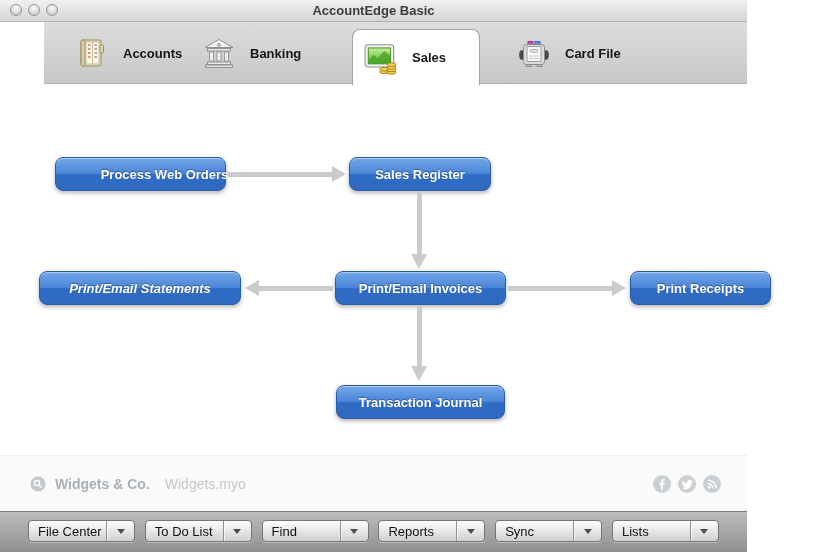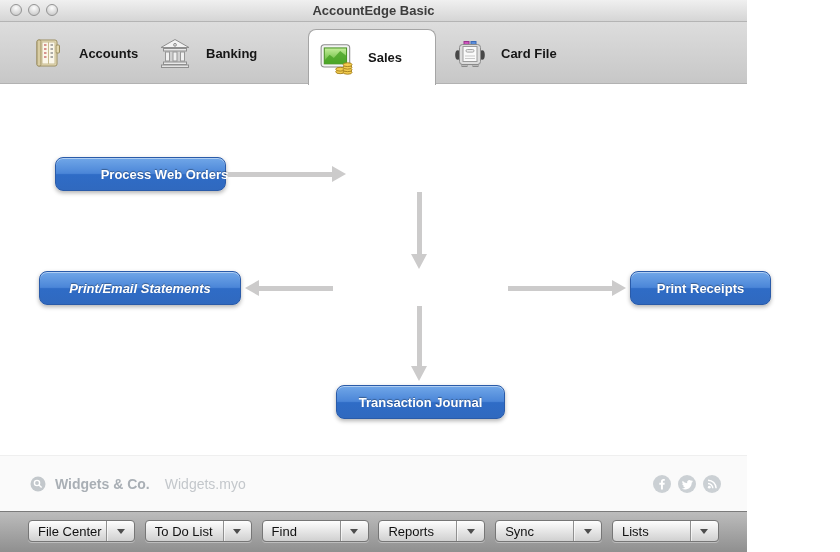--- a/index.html
+++ b/index.html
@@ -25,30 +25,30 @@
   }
   .title{
     position:absolute;left:0;right:0;top:3px;text-align:center;
     font-size:13px;font-weight:bold;color:#3d3d3d;
   }
 
   
   .tabbar{
     height:62px;flex:0 0 62px;position:relative;
     background:linear-gradient(#dddddd,#c7c7c7);
-    border-bottom:1px solid #b2b2b2;box-sizing:border-box;
+    border-bottom:1px solid #b2b2b2;box-sizing:border-box;margin-left:44px;
   }
   .tab{
     position:absolute;top:0;height:62px;display:flex;align-items:center;gap:13px;
     cursor:default;
   }
   .tab .tlabel{font-size:13px;font-weight:bold;color:#161616;white-space:nowrap;}
   .tab-accounts{left:30px;width:128px;}
   .tab-banking{left:157px;width:120px;}
-  .tab-cardfile{left:452px;width:130px;text-align:center;}
+  .tab-cardfile{left:472px;width:130px;text-align:center;}
   .tab-sales{
     left:308px;width:128px;top:7px;height:56px;
     background:#fff;
     border:1px solid #a5a5a5;border-bottom:none;
     border-radius:8px 8px 0 0;
     box-sizing:border-box;z-index:3;
     padding-left:10px;
   }
   .ticon{width:36px;height:36px;display:inline-flex;align-items:center;justify-content:center;}
 
@@ -222,21 +222,23 @@
           <rect x="20" y="28.5" width="5" height="2" fill="#b9b9b9" stroke="#8a8a8a"></rect>
         </svg>
       </span>
       <span class="tlabel">Card File</span>
     </div>
   </div>
 
   <div class="content">
 
     <div class="node n1">Process Web Orders</div>
+    <div class="node n2">Sales Register</div>
     <div class="node n3">Print/Email Statements</div>
+    <div class="node n4">Print/Email Invoices</div>
     <div class="node n5">Print Receipts</div>
     <div class="node n6">Transaction Journal</div>
 
     <div>
       <div class="shaft-h" style="left:228px;top:88px;width:104px;"></div>
       <div class="head head-right" style="left:332px;top:82px;"></div>
     </div>
 
     <div>
       <div class="shaft-v" style="left:417px;top:108px;height:62px;"></div>

